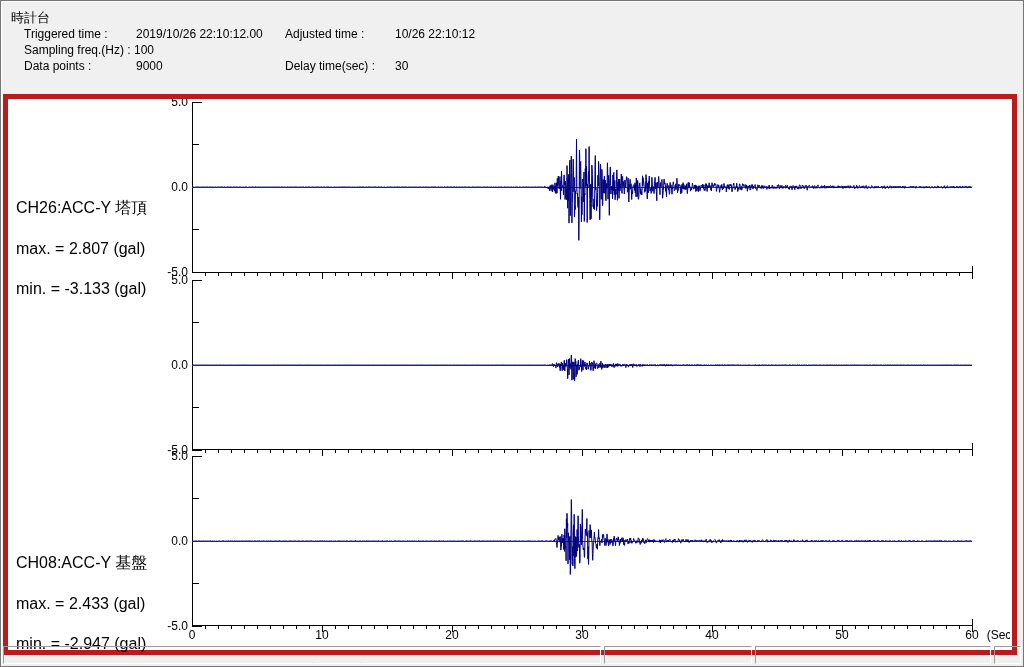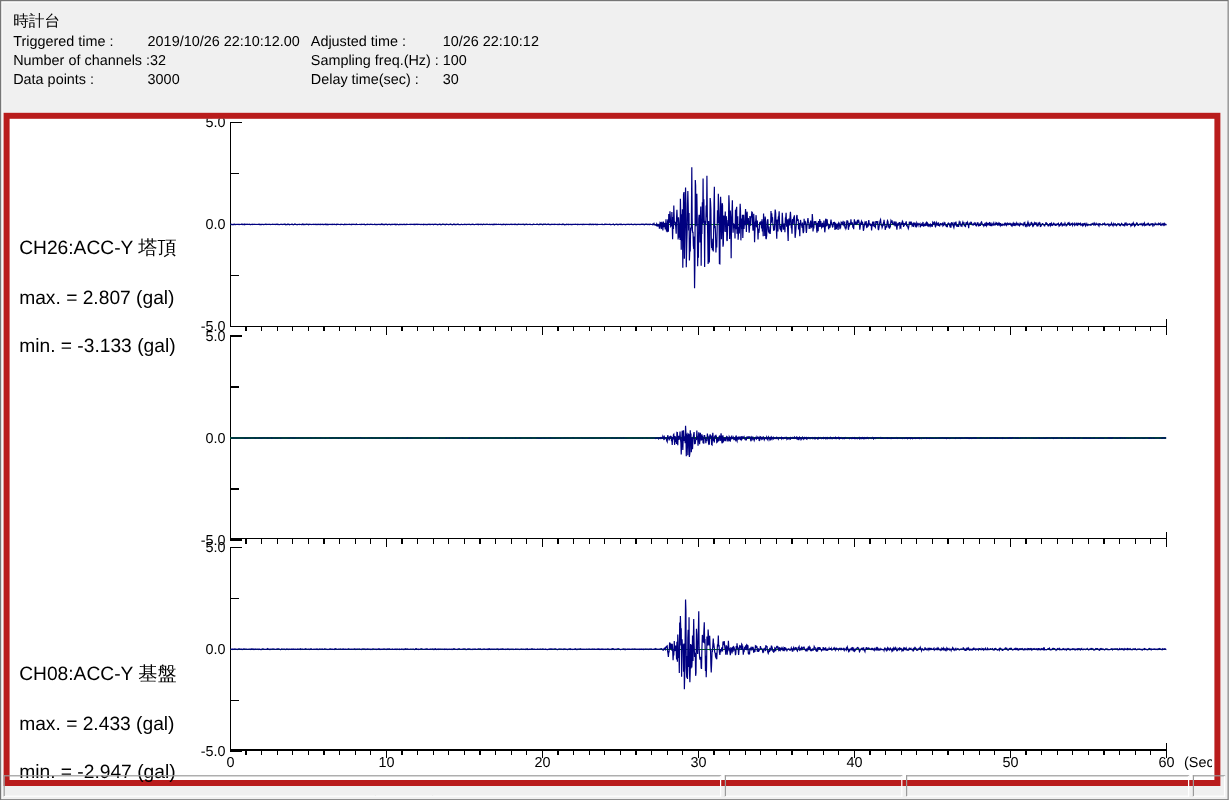--- a/index.html
+++ b/index.html
@@ -7,21 +7,21 @@
     position:relative;width:1022px;height:665px;margin:0;
     background:#f0f0f0;border:1px solid #767676;
     box-shadow:inset 1px 1px 0 #ffffff;
     font-family:"Liberation Sans","DejaVu Sans",sans-serif;
     color:#000;overflow:hidden;
   }
   
   .header{position:absolute;left:2px;top:2px;right:14px;height:89px;}
   .title{position:absolute;left:8px;top:6px;font-size:13px;}
   .hrow{position:absolute;left:8px;right:4px;display:flex;font-size:12px;white-space:pre;}
-  .hrow .pair{display:flex;width:248px;}
+  .hrow .pair{display:flex;width:248px;margin-left:13px;}
   .hrow .pair.pr{width:auto;}
   .flabel{display:inline-block;min-width:112px;}
   .pr .flabel{min-width:110px;}
   
   .chart-panel{
     position:absolute;left:2px;top:93px;width:1004px;height:551px;
     background:#ffffff;border:5px solid #b91c1c;
   }
   .chart-panel svg{position:absolute;left:0;top:0;}
   svg text{font-family:"Liberation Sans","DejaVu Sans",sans-serif;fill:#000;}
@@ -51,33 +51,29 @@
       <div class="pair">
         <span class="flabel">Triggered time :</span>
         <span class="fvalue">2019/10/26 22:10:12.00</span>
       </div>
       <div class="pair pr">
         <span class="flabel">Adjusted time :</span>
         <span class="fvalue">10/26 22:10:12</span>
       </div>
     </div>
     <div class="hrow" style="top:40px">
-      <div class="pair">
-        <span class="flabel">Number of channels :</span>
-        <span class="fvalue">32</span>
-      </div>
       <div class="pair pr">
         <span class="flabel">Sampling freq.(Hz) :</span>
         <span class="fvalue">100</span>
       </div>
     </div>
     <div class="hrow" style="top:56px">
       <div class="pair">
         <span class="flabel">Data points :</span>
-        <span class="fvalue">3000</span>
+        <span class="fvalue">9000</span>
       </div>
       <div class="pair pr">
         <span class="flabel">Delay time(sec) :</span>
         <span class="fvalue">30</span>
       </div>
     </div>
   </div>
 
   <div class="chart-panel">
     <svg id="charts-svg" width="1002" height="549" viewBox="0 0 1002 549">

